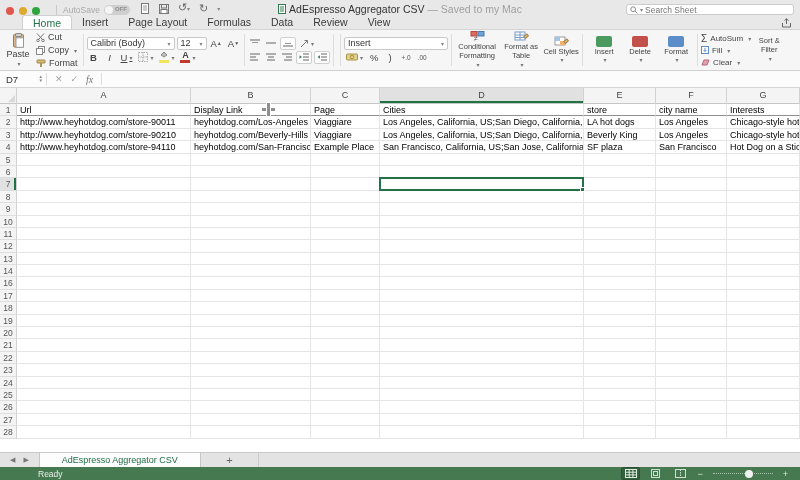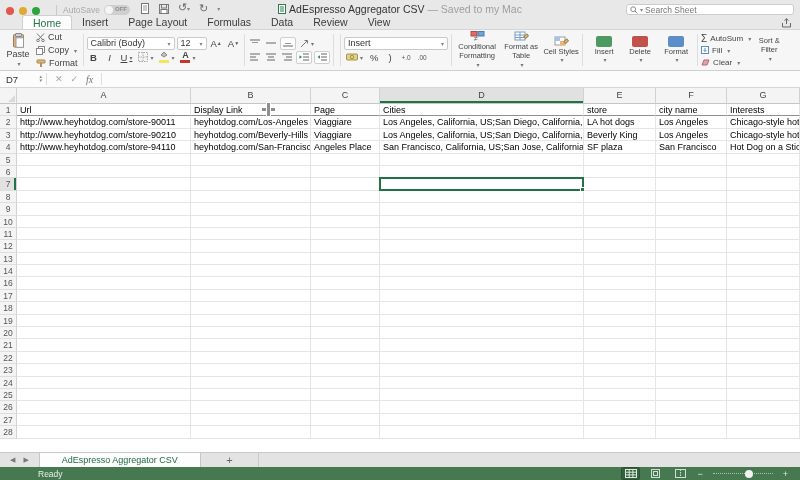--- a/index.html
+++ b/index.html
@@ -486,21 +486,21 @@
       <div class="gc" style="width: 69px;">Viaggiare</div>
       <div class="gc" style="width: 204px;">Los Angeles, California, US;San Diego, California, US</div>
       <div class="gc" style="width: 72px;">Beverly King</div>
       <div class="gc" style="width: 71px;">Los Angeles</div>
       <div class="gc" style="width: 73px;">Chicago-style hot dog</div>
     </div>
     <div class="grow">
       <div class="rh">4</div>
       <div class="gc" style="width: 174px;">http://www.heyhotdog.com/store-94110</div>
       <div class="gc" style="width: 120px;">heyhotdog.com/San-Francisco</div>
-      <div class="gc" style="width: 69px;">Angeles Place</div>
+      <div class="gc" style="width: 69px;">Example Place</div>
       <div class="gc" style="width: 204px;">San Francisco, California, US;San Jose, California, US</div>
       <div class="gc" style="width: 72px;">SF plaza</div>
       <div class="gc" style="width: 71px;">San Francisco</div>
       <div class="gc" style="width: 73px;">Hot Dog on a Stick</div>
     </div>
     <div class="grow">
       <div class="rh">5</div>
       <div class="gc" style="width: 174px;"></div>
       <div class="gc" style="width: 120px;"></div>
       <div class="gc" style="width: 69px;"></div>

